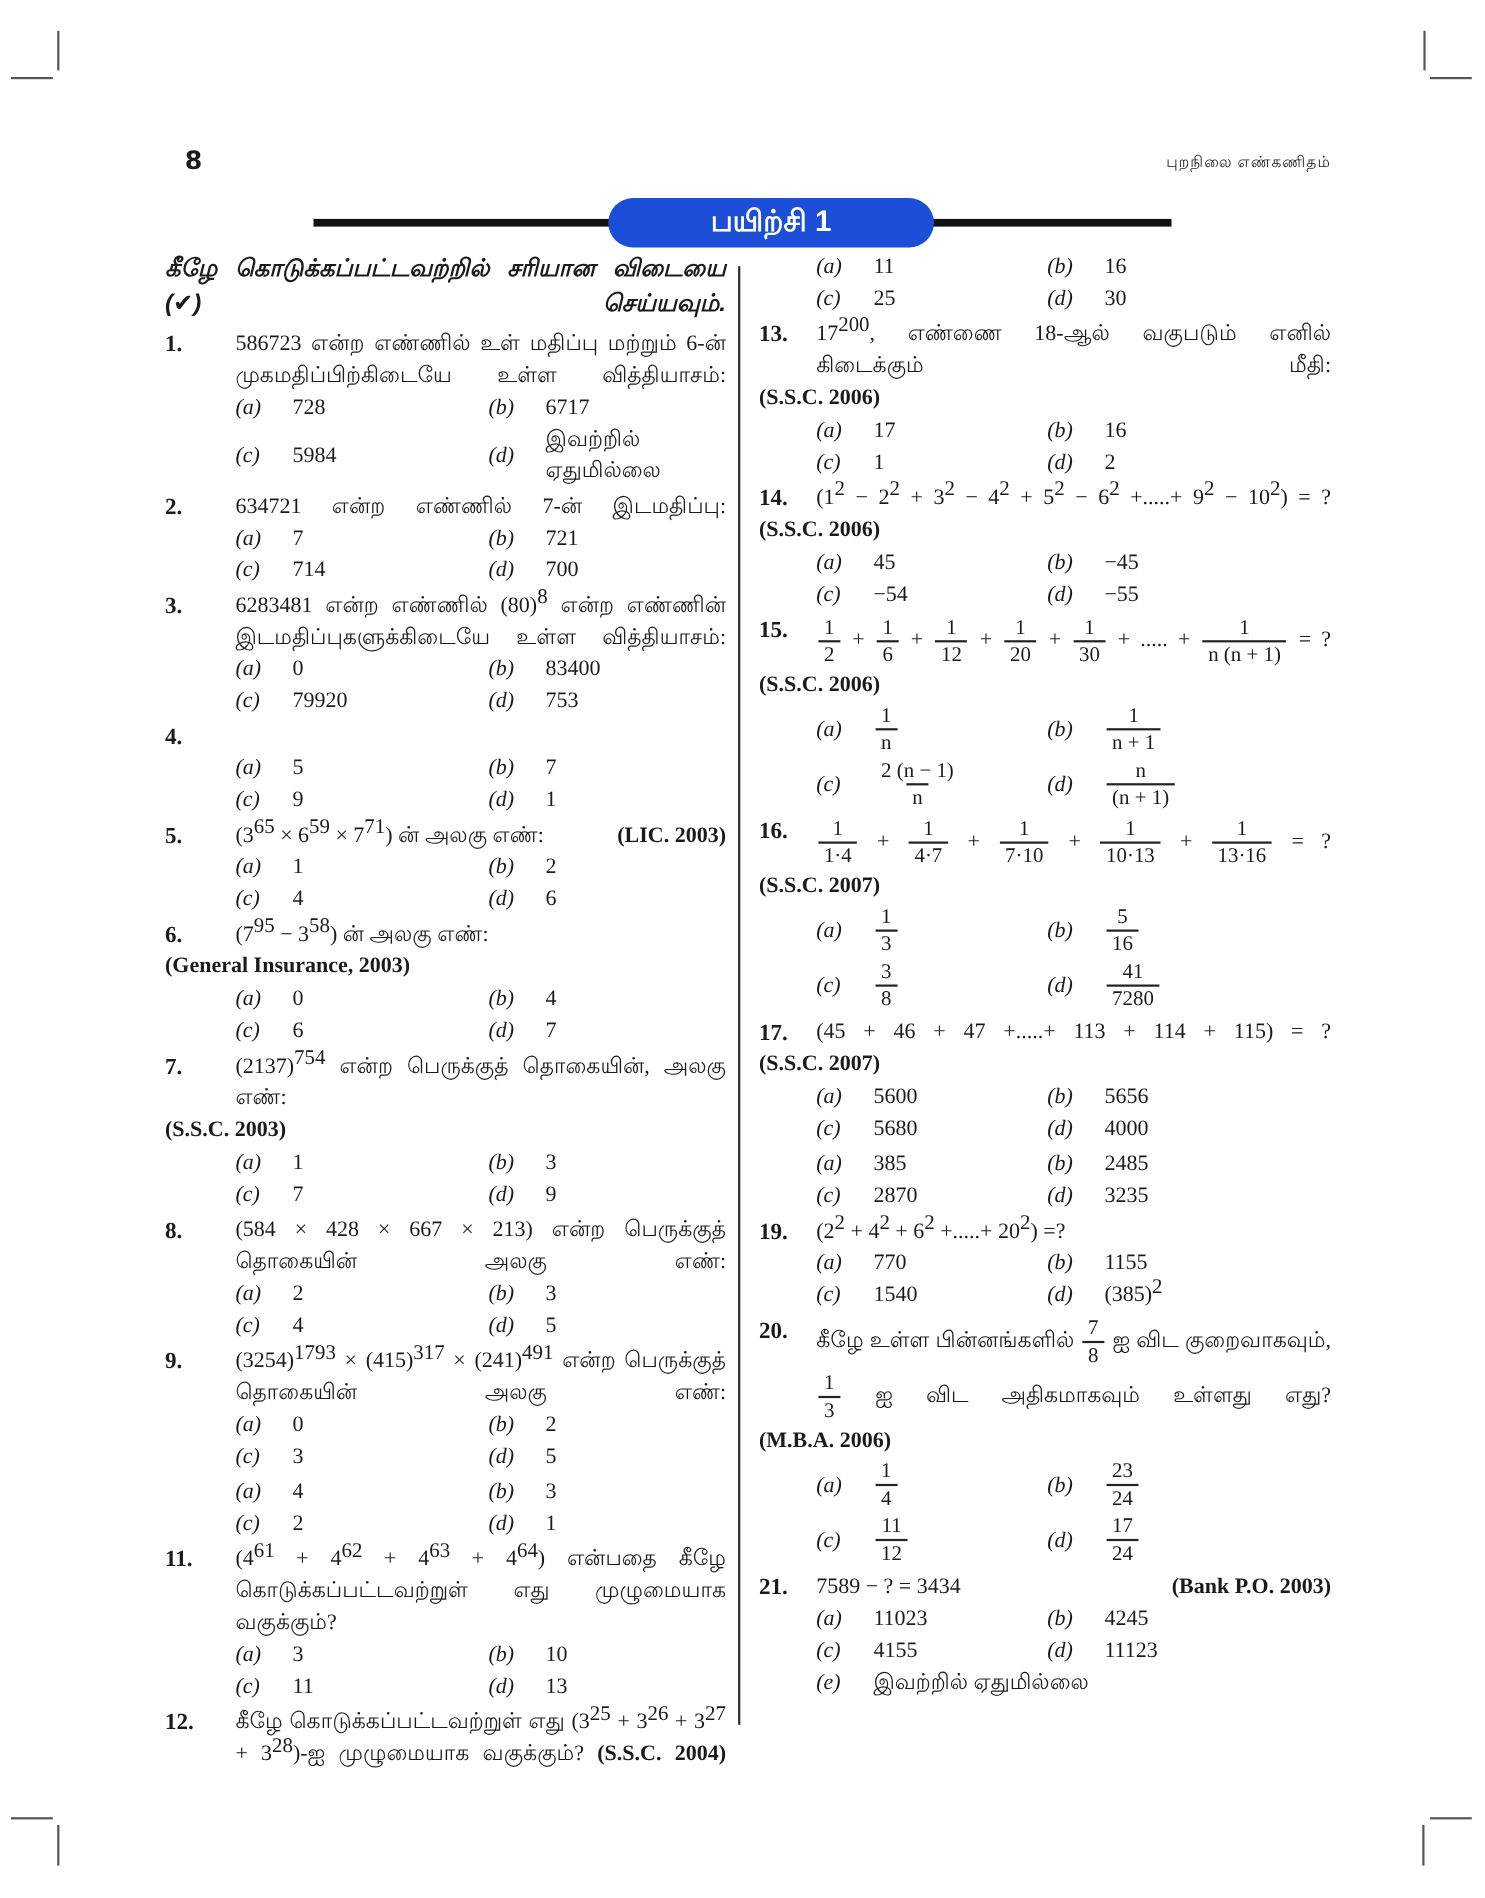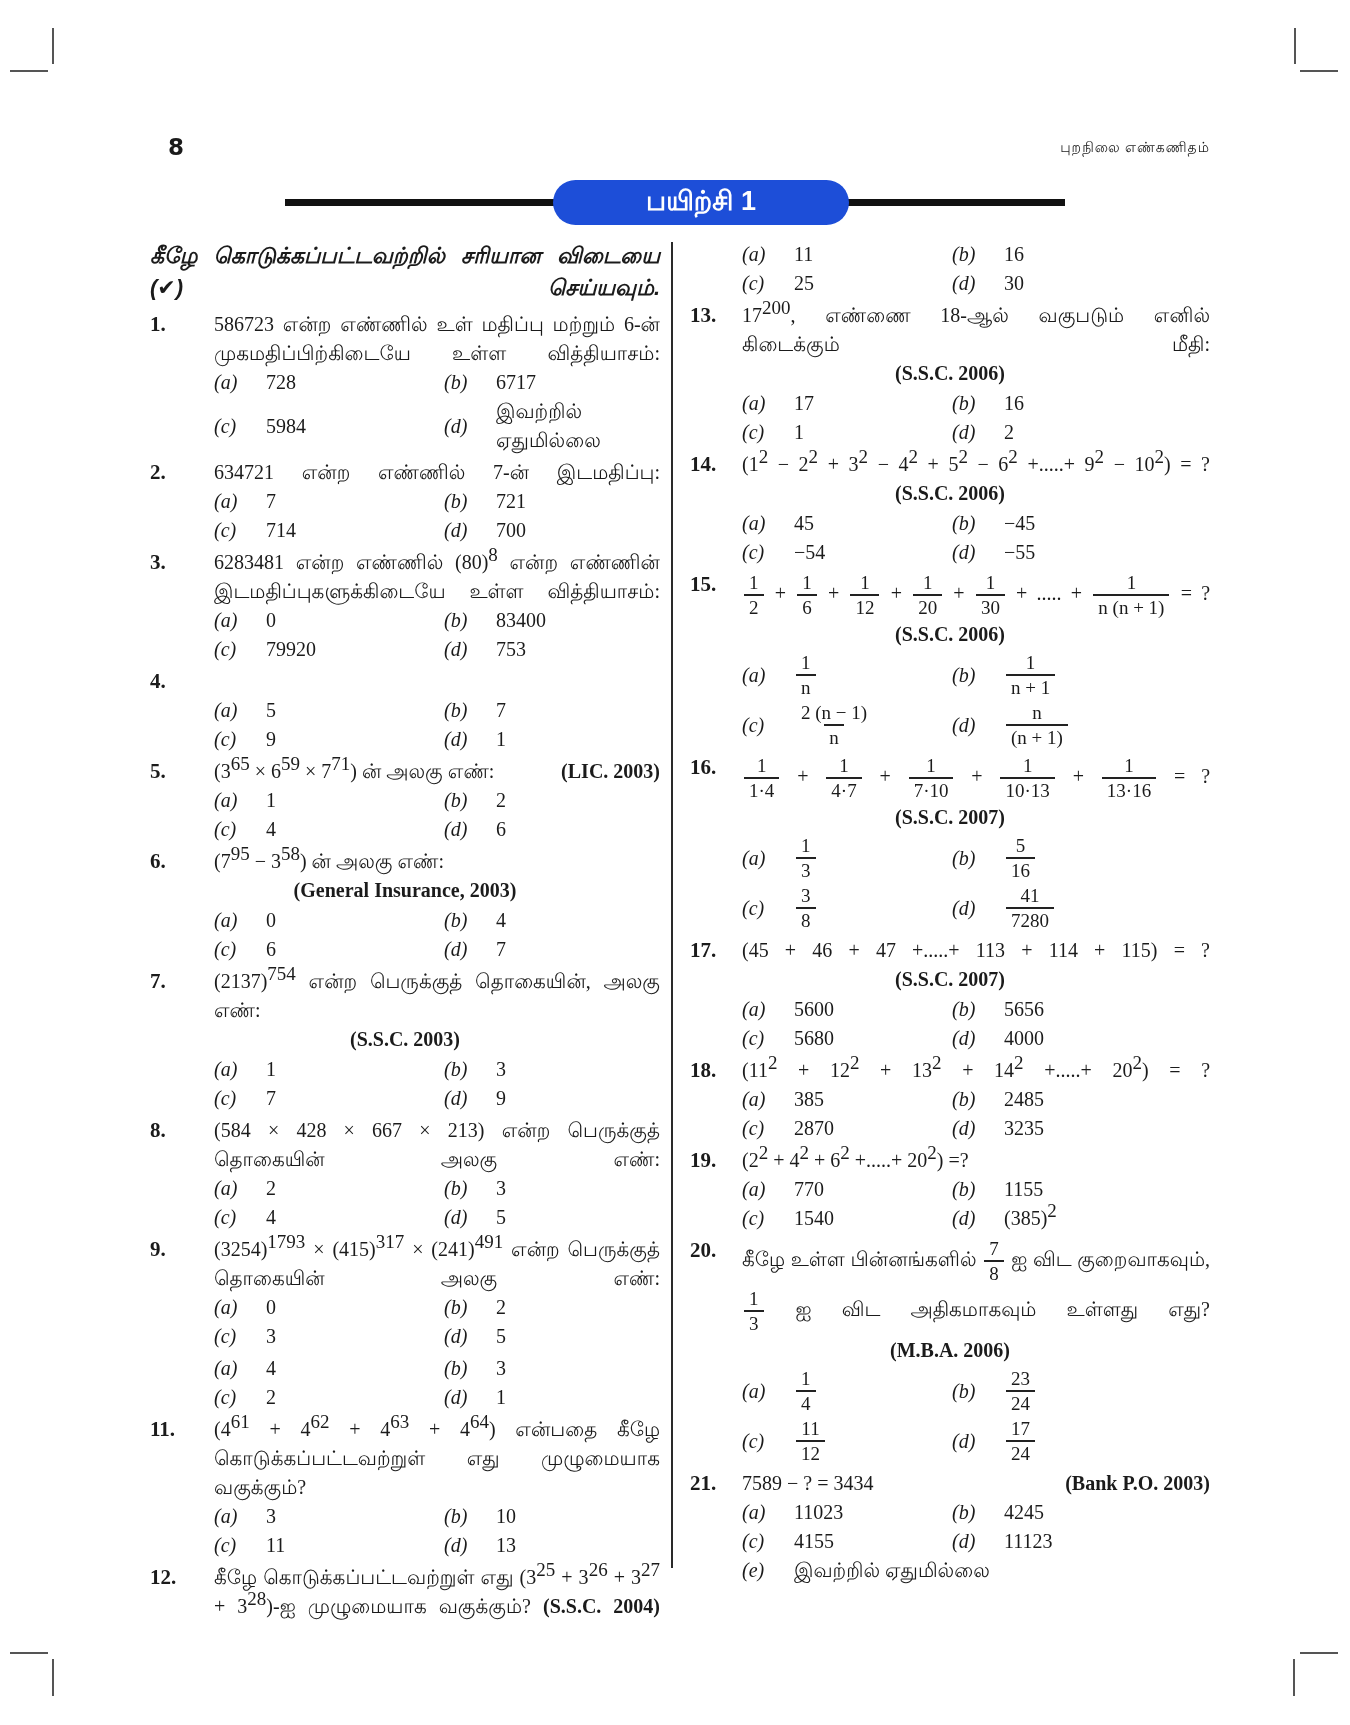--- a/index.html
+++ b/index.html
@@ -7,38 +7,38 @@
   .crop{position:absolute;background:#555;}
   
   .pageno{position:absolute;left:168px;top:134px;font-size:23px;font-weight:700;font-family:"DejaVu Sans",sans-serif;}
   .hdr-right{position:absolute;right:140px;top:140px;font-size:14px;letter-spacing:1px;}
   
   .banner-rule{position:absolute;left:285px;top:199px;width:780px;height:7px;background:#111;}
   .banner-pill{position:absolute;left:553px;top:180px;width:296px;height:45px;background:#1d4ed8;border-radius:23px;
     display:flex;align-items:center;justify-content:center;color:#fff;font-size:27px;font-weight:700;
     font-family:"Liberation Sans","DejaVu Sans",sans-serif;}
   
-  .col{position:absolute;top:240px;}
+  .col{position:absolute;top:228px;}
   #col-left{left:150px;width:510px;}
   #col-right{left:690px;width:520px;}
   .divider{position:absolute;left:671px;top:242px;width:2px;height:1326px;background:#2a2a2a;}
   .instr{font-weight:700;font-style:italic;font-size:22px;line-height:32px;text-align:justify;text-align-last:justify;
     margin-bottom:6px;font-family:"Liberation Sans","DejaVu Sans",sans-serif;}
   
   .q{margin:0 0 3px 0;}
   .qrow{display:flex;align-items:flex-start;}
   .qnum{flex:0 0 auto;font-weight:700;font-size:21px;line-height:29px;}
   #col-left .qnum{width:64px;}
   #col-right .qnum{width:52px;}
   .qbody{flex:1 1 auto;font-size:20px;line-height:29px;}
   .qbody.just{text-align:justify;text-align-last:justify;}
   .qbody.flexrow{display:flex;justify-content:space-between;align-items:baseline;}
   sup{font-size:19px;line-height:0;vertical-align:super;}
   .source{font-weight:700;font-size:20px;white-space:nowrap;}
-  .srcline{text-align:center;line-height:29px;}
+  .srcline{text-align:left;line-height:29px;}
   
   .opts{display:grid;}
   #col-left .opts{padding-left:64px;grid-template-columns:230px 1fr;}
   #col-right .opts{padding-left:52px;grid-template-columns:210px 1fr;}
   .opt{display:flex;align-items:center;gap:16px;font-size:20px;line-height:29px;}
   .opt .k{font-style:italic;min-width:36px;}
   .opt.wide{grid-column:1 / -1;}
   
   .frac{display:inline-flex;flex-direction:column;align-items:center;vertical-align:middle;margin:1px 2px;}
   .fnum{line-height:23px;font-size:19px;padding:0 5px;}
@@ -538,24 +538,20 @@
             <span class="k">(c)</span>
             <span class="v">5680</span>
           </div>
           <div class="opt">
             <span class="k">(d)</span>
             <span class="v">4000</span>
           </div>
         </div>
       </div>
       <div class="q">
-        <div class="qrow">
-          <span class="qnum">18.</span>
-          <div class="qbody just">(11<sup>2</sup> + 12<sup>2</sup> + 13<sup>2</sup> + 14<sup>2</sup> +.....+ 20<sup>2</sup>) = ?</div>
-        </div>
         <div class="opts">
           <div class="opt">
             <span class="k">(a)</span>
             <span class="v">385</span>
           </div>
           <div class="opt">
             <span class="k">(b)</span>
             <span class="v">2485</span>
           </div>
           <div class="opt">

